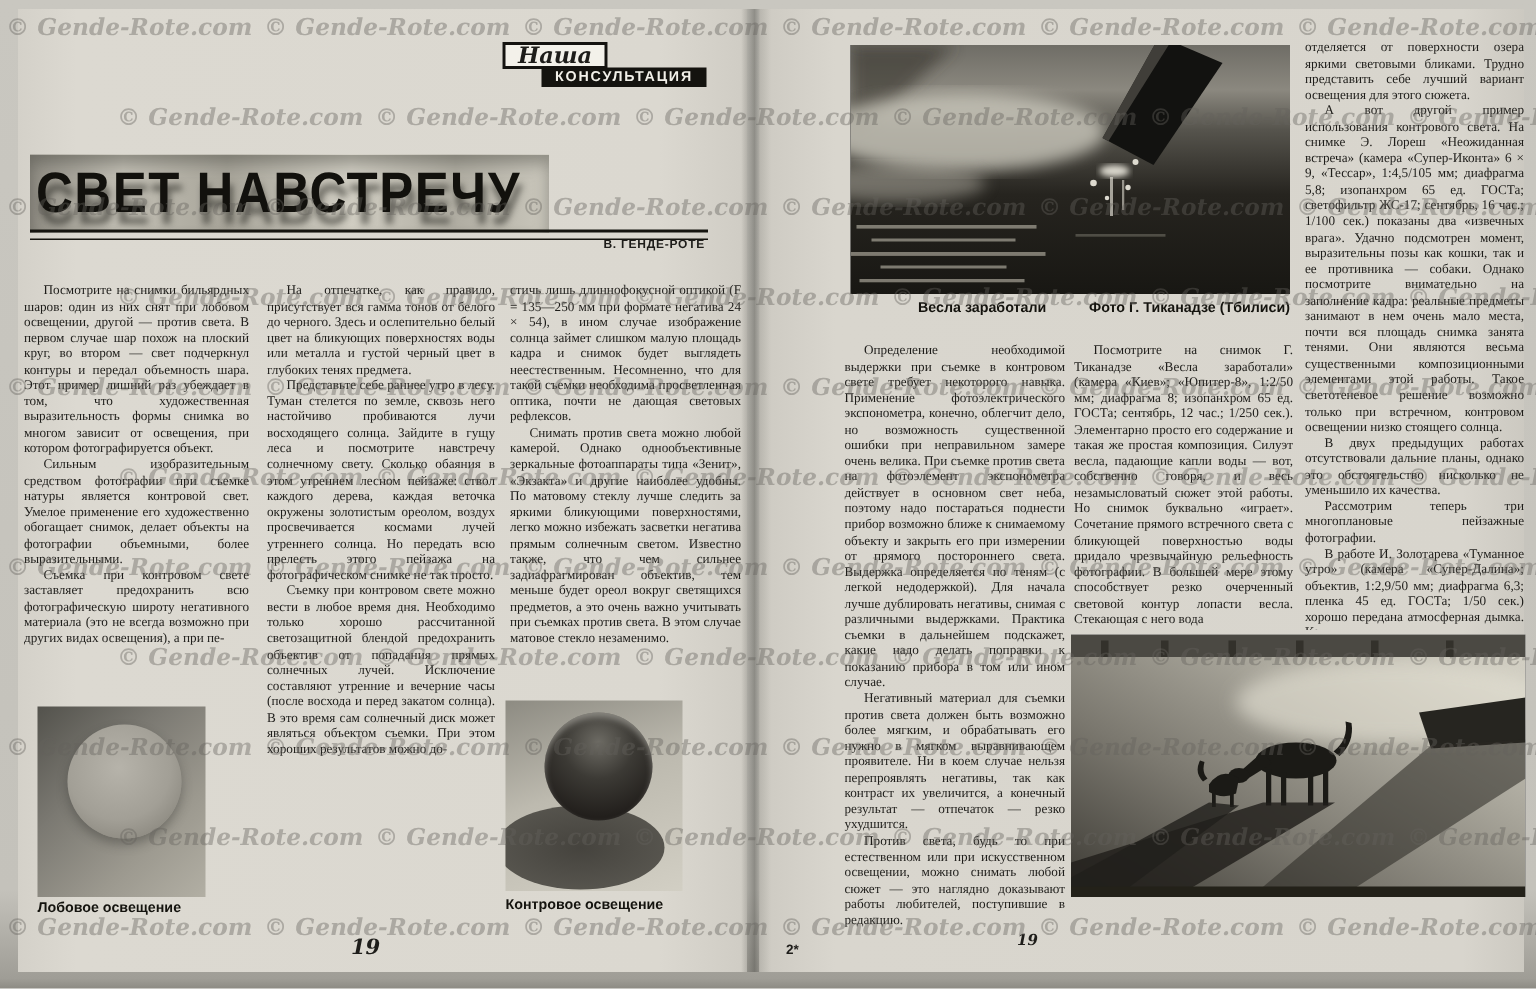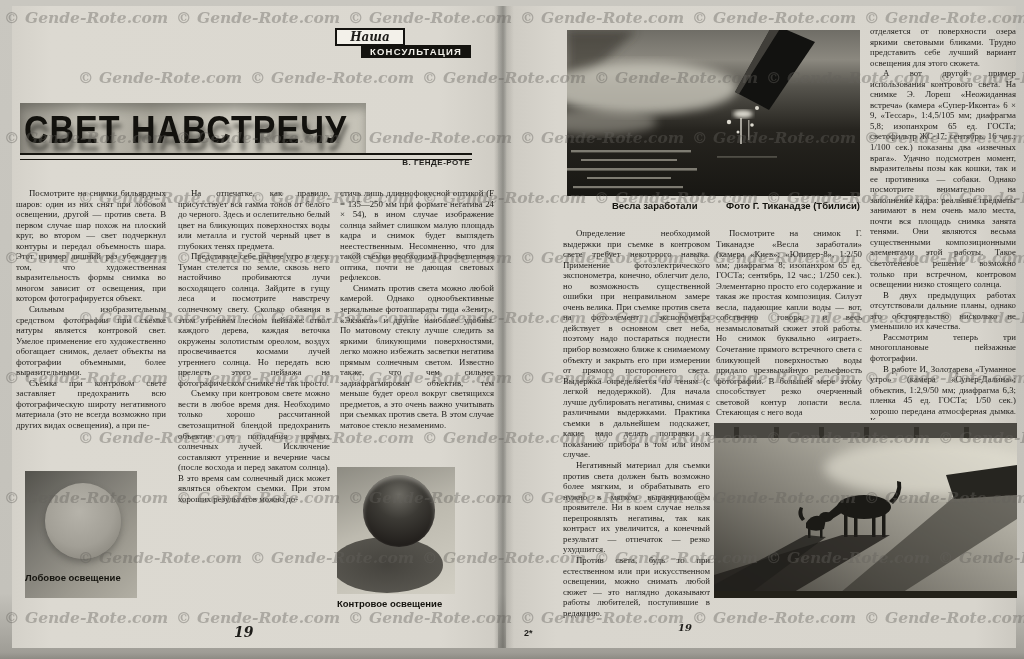--- a/index.html
+++ b/index.html
@@ -9,21 +9,21 @@
     font-family:"Liberation Serif",serif;color:#1e1d1a;
   }
   .page{position:absolute;top:6px;height:642px;}
   .page-left{left:12px;width:486px;background:linear-gradient(90deg,#d4d1c9 0%,#dcd9d1 8%,#dbd8d0 88%,#cfccc4 100%);}
   .page-right{left:506px;width:510px;background:linear-gradient(90deg,#cdcac2 0%,#d9d6ce 10%,#d8d5cd 92%,#ccc9c1 100%);}
   .gutter{position:absolute;left:494px;top:6px;width:20px;height:642px;
     background:linear-gradient(90deg,rgba(50,50,45,0) 0%,rgba(50,50,45,0.38) 45%,rgba(50,50,45,0.12) 65%,rgba(50,50,45,0) 100%);}
   
   .mast-script{position:absolute;left:323px;top:22px;width:66px;height:14px;
     background:#f3f1ea;border:2px solid #141310;display:flex;align-items:center;justify-content:center;
-    font-family:"DejaVu Serif",serif;font-style:italic;font-weight:bold;font-size:12px;}
+    font-family:"DejaVu Serif",serif;font-style:italic;font-weight:bold;font-size:15px;}
   .mast-block{position:absolute;left:349px;top:39px;width:110px;height:13px;background:#14130f;color:#f2f0e9;
     display:flex;align-items:center;justify-content:center;font-family:"Liberation Sans",sans-serif;
     font-weight:bold;font-size:9.5px;letter-spacing:1.2px;}
   
   .title-banner{position:absolute;left:8px;top:97px;width:346px;height:52px;
     background:linear-gradient(90deg,#8f8c83 0%,#c2bfb4 18%,#a7a499 38%,#d0cdc2 62%,#b0ada2 82%,#cac7bc 100%);
     box-shadow:inset 0 6px 10px rgba(70,70,64,0.45);}
   .title-text{position:absolute;left:12px;top:102px;width:345px;
     font-family:"Liberation Sans",sans-serif;font-weight:bold;font-size:34px;letter-spacing:1px;
     color:#12110d;transform:scaleY(1.12);transform-origin:top left;
@@ -88,21 +88,21 @@
       <p>Съемку при контровом свете можно вести в любое время дня. Необходимо только хорошо рассчитанной светозащитной блендой предохранить объектив от попадания прямых солнечных лучей. Исключение составляют утренние и вечерние часы (после восхода и перед закатом солнца). В это время сам солнечный диск может являться объектом съемки. При этом хороших результатов можно до-</p>
     </div>
   <div class="col" style="left:328px;top:182px;width:154px;height:278px;">
       <p style="text-indent: 0px;">стичь лишь длиннофокусной оптикой (F = 135—250 мм при формате негатива 24 × 54), в ином случае изображение солнца займет слишком малую площадь кадра и снимок будет выглядеть неестественным. Несомненно, что для такой съемки необходима просветленная оптика, почти не дающая световых рефлексов.</p>
       <p>Снимать против света можно любой камерой. Однако однообъективные зеркальные фотоаппараты типа «Зенит», «Экзакта» и другие наиболее удобны. По матовому стеклу лучше следить за яркими бликующими поверхностями, легко можно избежать засветки негатива прямым солнечным светом. Известно также, что чем сильнее задиафрагмирован объектив, тем меньше будет ореол вокруг светящихся предметов, а это очень важно учитывать при съемках против света. В этом случае матовое стекло незаменимо.</p>
     </div>
 
   <div class="photo photo-frontal">
     <div class="ball-flat"></div>
   </div>
-  <div class="caption" style="left:13px;top:566px;text-align:center;">Лобовое освещение</div>
+  <div class="caption" style="left:13px;top:594px;text-align:center;">Лобовое освещение</div>
 
   <div class="photo photo-backlit">
     <div class="ball-shadow"></div>
     <div class="ball-dark"></div>
   </div>
   <div class="caption" style="left:325px;top:592px;">Контровое освещение</div>
 
   <div class="folio" style="left:222px;top:618px;">19</div>
 </div>
 

